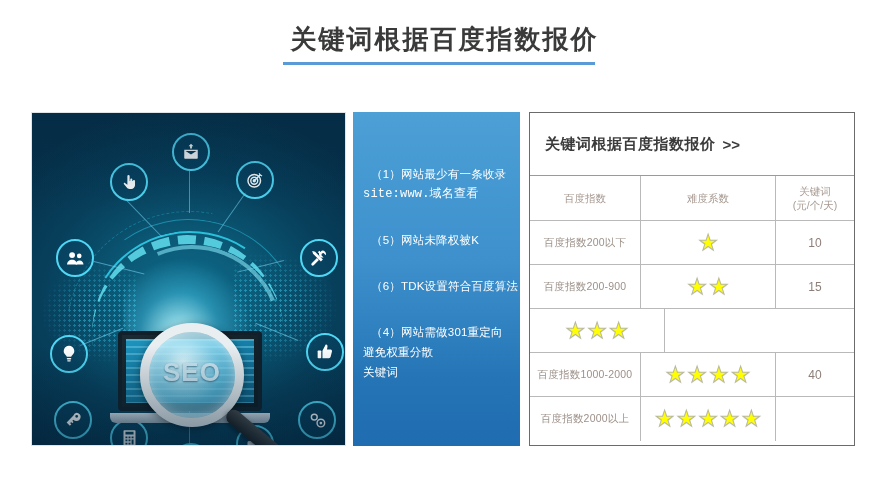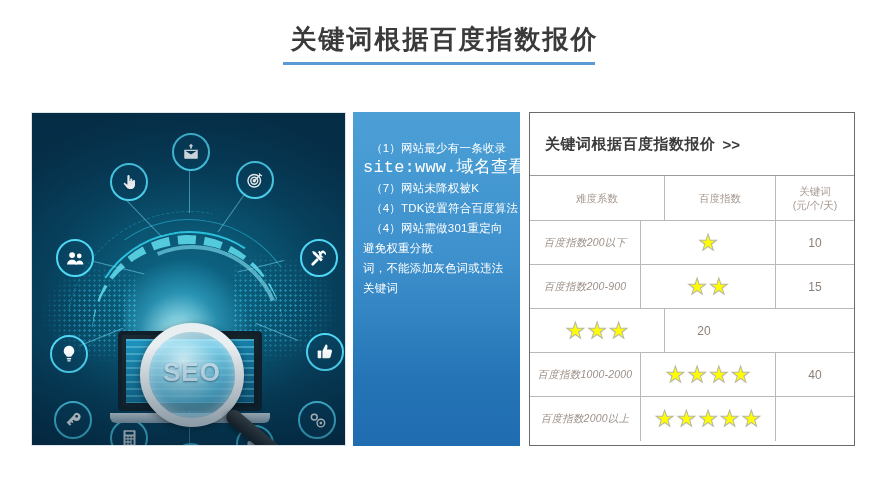--- a/index.html
+++ b/index.html
@@ -202,22 +202,22 @@
     font-weight: bold;
     letter-spacing: 1px;
     margin-bottom: 22px;
   }
   .req-list {
     font-size: 11.5px;
     line-height: 20px;
     letter-spacing: .2px;
   }
   .req-line { white-space: nowrap; }
-  .req-line.indent { text-indent: 8px; }
-  .req-line.mono { font-family: "Liberation Mono", "DejaVu Sans Mono", monospace; font-size: 17px; }
+  .req-line.indent { text-indent: 8px; margin-top: 26px; }
+  .req-line.mono { font-family: "Liberation Mono", "DejaVu Sans Mono", monospace; font-size: 12px; }
 
   
   .price-table {
     position: absolute;
     left: 529px;
     top: 112px;
     width: 326px;
     height: 334px;
     border: 1px solid #6b6b6b;
     box-sizing: border-box;
@@ -263,21 +263,20 @@
   }
   .th-text {
     font-size: 10.5px;
     color: #a79a92;
     line-height: 14px;
   }
   .idx-text {
     font-size: 10.5px;
     color: #9d9189;
     letter-spacing: .2px;
-    font-style: italic;
   }
   .price-text {
     font-size: 12px;
     color: #8d7f78;
   }
   .stars {
     display: flex;
     align-items: center;
     justify-content: center;
     gap: 2px;
@@ -402,41 +401,40 @@
   <div class="loupe-glass"></div>
   <div class="loupe-text">SEO</div>
   <div class="loupe-handle"></div>
   <div class="hero-vignette"></div>
 </div>
 
 <div class="req-panel">
   <div class="req-list">
     <div class="req-line indent">（1）网站最少有一条收录</div>
     <div class="req-line mono">site:www.域名查看</div>
-    <div class="req-line indent">（7）网站未降权被K</div>
-    <div class="req-line indent">（4）TDK设置符合百度算法</div>
+    <div class="req-line indent">（5）网站未降权被K</div>
+    <div class="req-line indent">（6）TDK设置符合百度算法</div>
     <div class="req-line indent">（4）网站需做301重定向</div>
     <div class="req-line">避免权重分散</div>
-    <div class="req-line">词，不能添加灰色词或违法</div>
     <div class="req-line">关键词</div>
   </div>
 </div>
 
 <div class="price-table">
   <div class="pt-head">
     <span class="pt-head-text">关键词根据百度指数报价</span>
     <span class="pt-chev">&gt;&gt;</span>
   </div>
 
   <div class="pt-row pt-colhead">
+    <div class="cell c1">
+      <span class="th-text">百度指数</span>
+    </div>
     <div class="cell c2">
       <span class="th-text">难度系数</span>
-    </div>
-    <div class="cell c1">
-      <span class="th-text">百度指数</span>
     </div>
     <div class="cell c3">
       <span class="th-text">
         <span>关键词</span><br>
         <span>(元/个/天)</span>
       </span>
     </div>
   </div>
 
   <div class="pt-row pt-datarow">
@@ -467,23 +465,20 @@
       </div>
   </div>
   <div class="pt-row pt-datarow">
     <div class="cell c2">
         <span class="stars">
           <span class="star" style="color: rgb(255, 255, 0);">★</span>
           <span class="star" style="color: rgb(255, 255, 0);">★</span>
           <span class="star" style="color: rgb(255, 255, 0);">★</span>
         </span>
       </div>
-    <div class="cell c3">
-        <span class="price-text">20</span>
-      </div>
   </div>
   <div class="pt-row pt-datarow">
     <div class="cell c1">
         <span class="idx-text">百度指数1000-2000</span>
       </div>
     <div class="cell c2">
         <span class="stars">
           <span class="star" style="color: rgb(255, 255, 0);">★</span>
           <span class="star" style="color: rgb(255, 255, 0);">★</span>
           <span class="star" style="color: rgb(255, 255, 0);">★</span>

